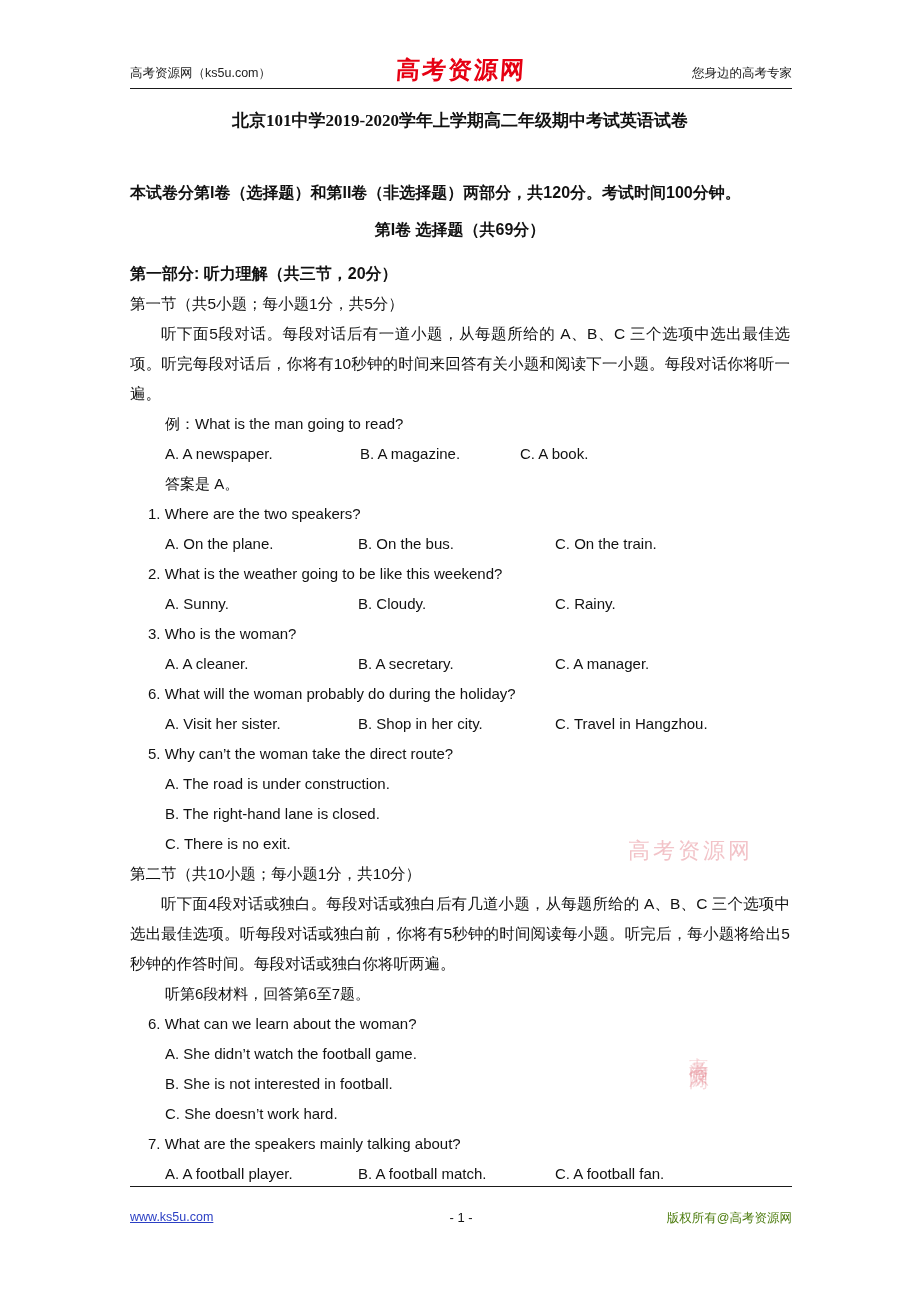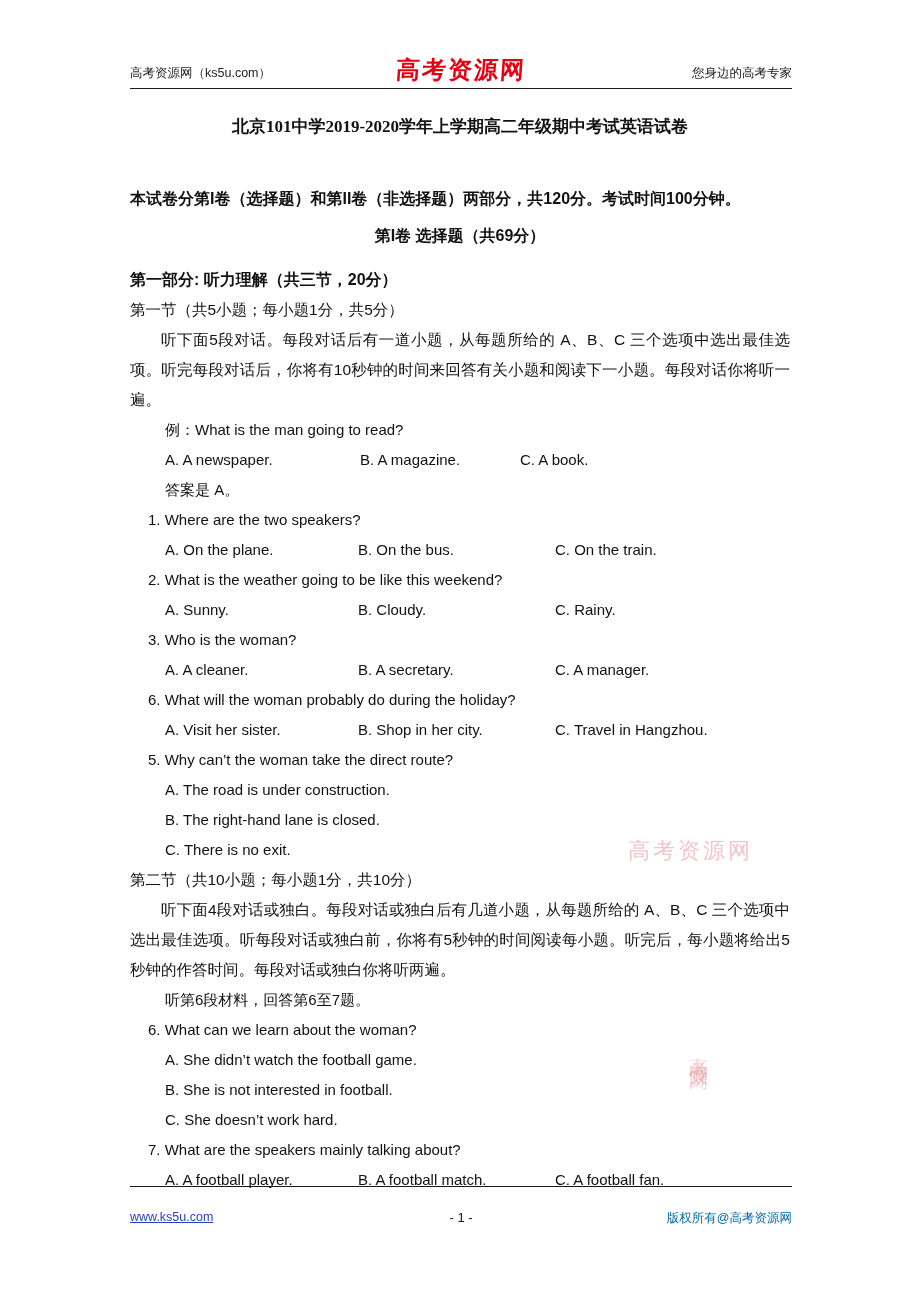--- a/index.html
+++ b/index.html
@@ -30,21 +30,21 @@
   }
   .hdr-right { font-size: 12.5px; color: #222; justify-self: end; }
 
   
   .main {
     position: absolute; top: 100px; left: 130px; width: 660px;
     font-size: 15px; line-height: 30px;
   }
   .title {
     font-size: 17px; font-weight: bold; text-align: center;
-    line-height: 30px; margin-top: 12px;
+    line-height: 30px; margin-top: 6px;
     font-family: "Liberation Serif", serif;
   }
   .intro {
     font-size: 16px; font-weight: bold; line-height: 28px;
     margin-top: 43px;
   }
   .center-heading {
     font-size: 16px; font-weight: bold; text-align: center;
     line-height: 30px; margin-top: 8px;
   }
@@ -89,21 +89,21 @@
     border-top: 1.5px solid #1a1a1a;
     padding-top: 23px;
     display: grid; grid-template-columns: 1fr auto 1fr;
     align-items: start;
   }
   .ftr-url {
     font-size: 12.5px; color: #2b3fc4; text-decoration: underline;
     justify-self: start; cursor: pointer;
   }
   .ftr-page { font-size: 13px; color: #111; justify-self: center; }
-  .ftr-copy { font-size: 12.5px; color: #0369a1; justify-self: end; }
+  .ftr-copy { font-size: 12.5px; color: #4d7c0f; justify-self: end; }
 </style>
 </head>
 <body>
 
 <div class="hdr">
   <span class="hdr-left">高考资源网（ks5u.com）</span>
   <span class="hdr-logo">高考资源网</span>
   <span class="hdr-right">您身边的高考专家</span>
 </div>
 

